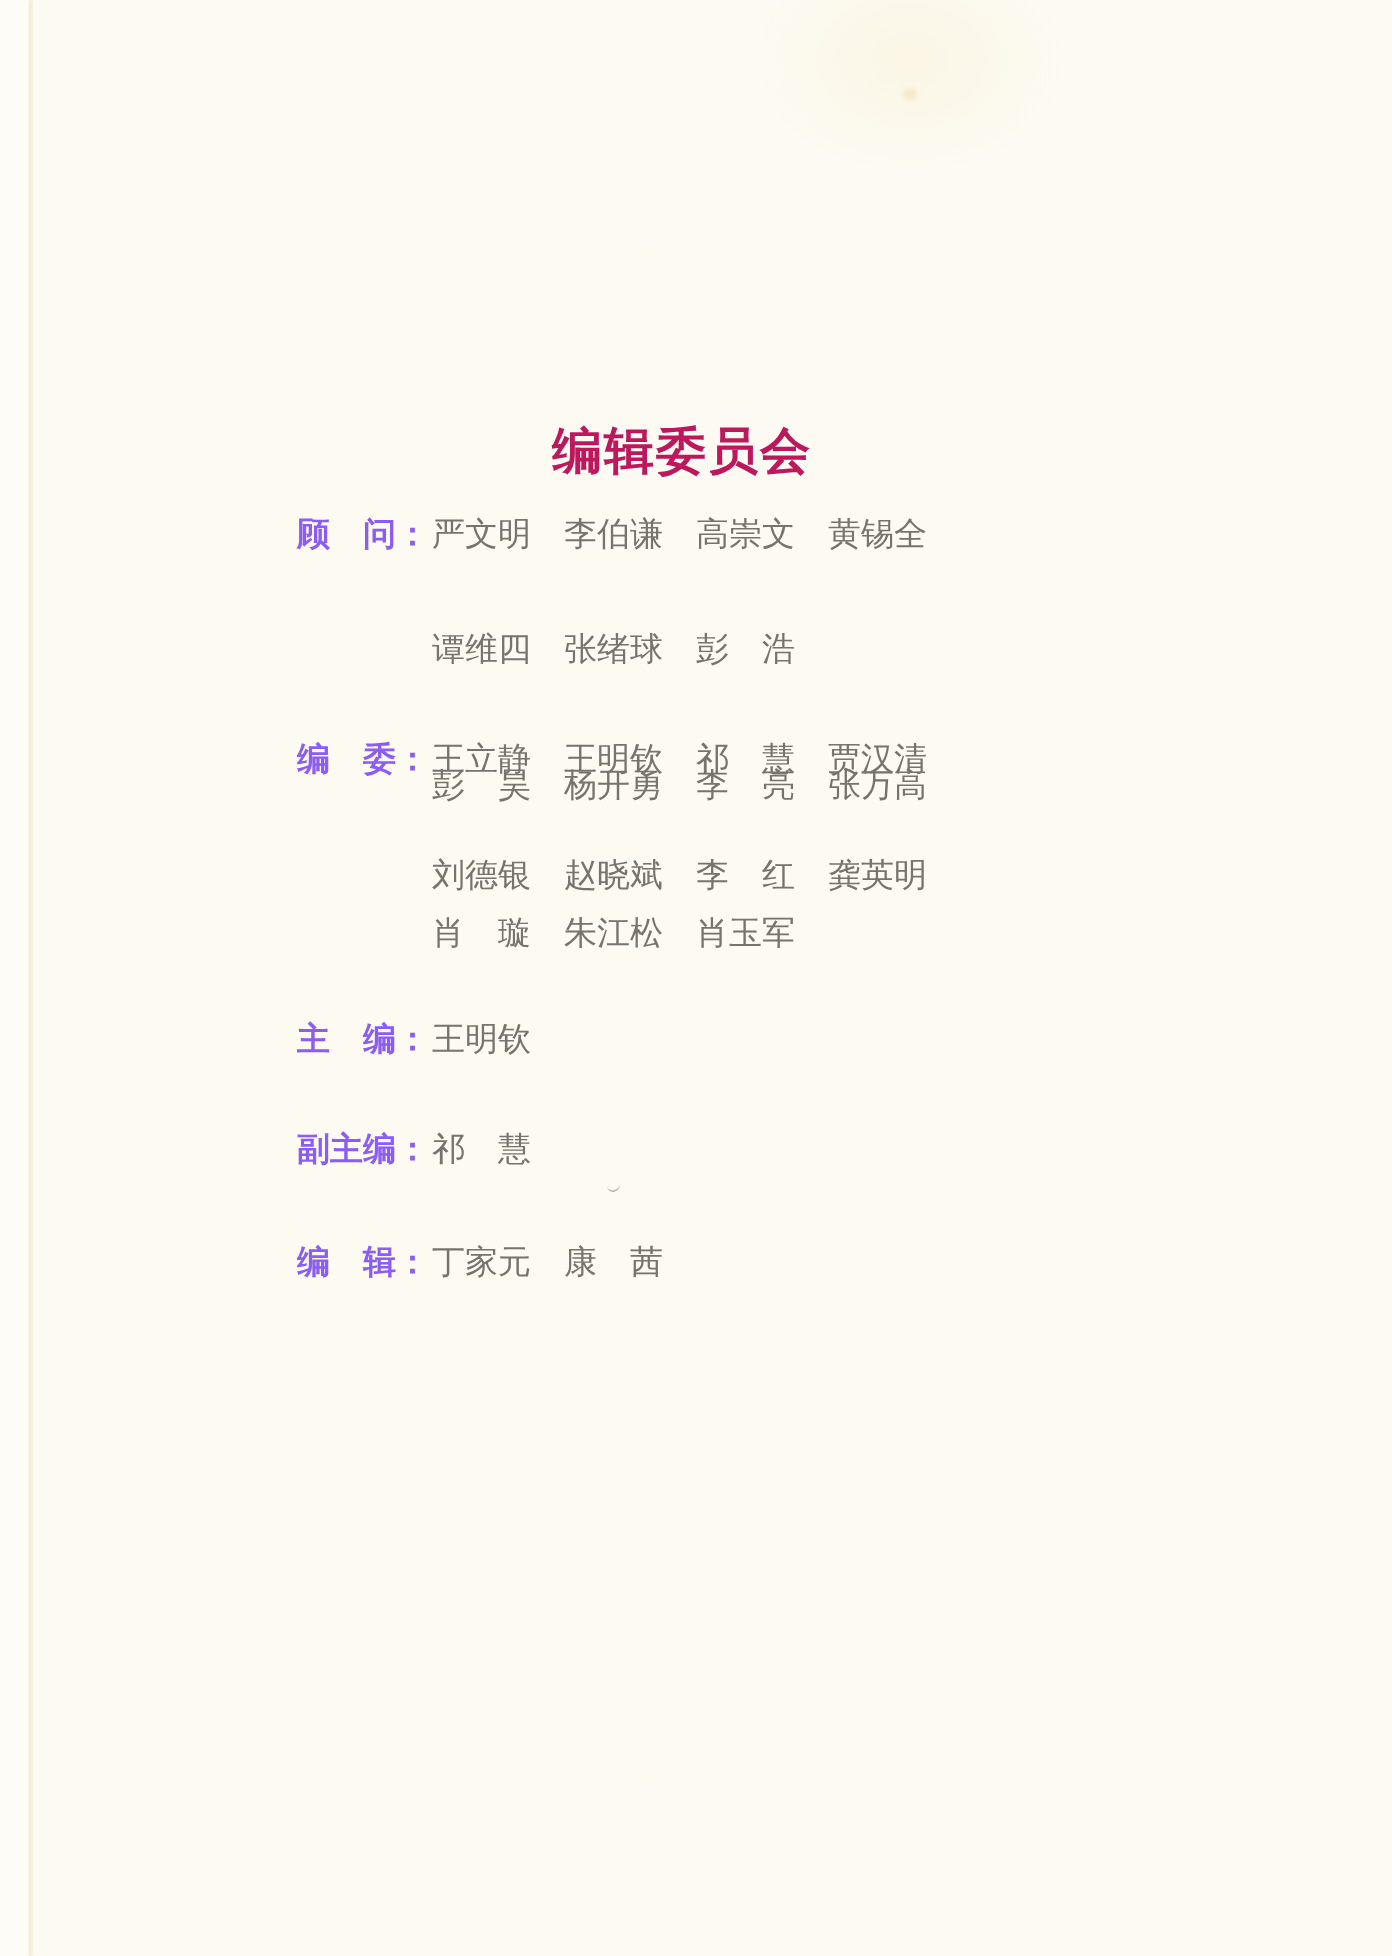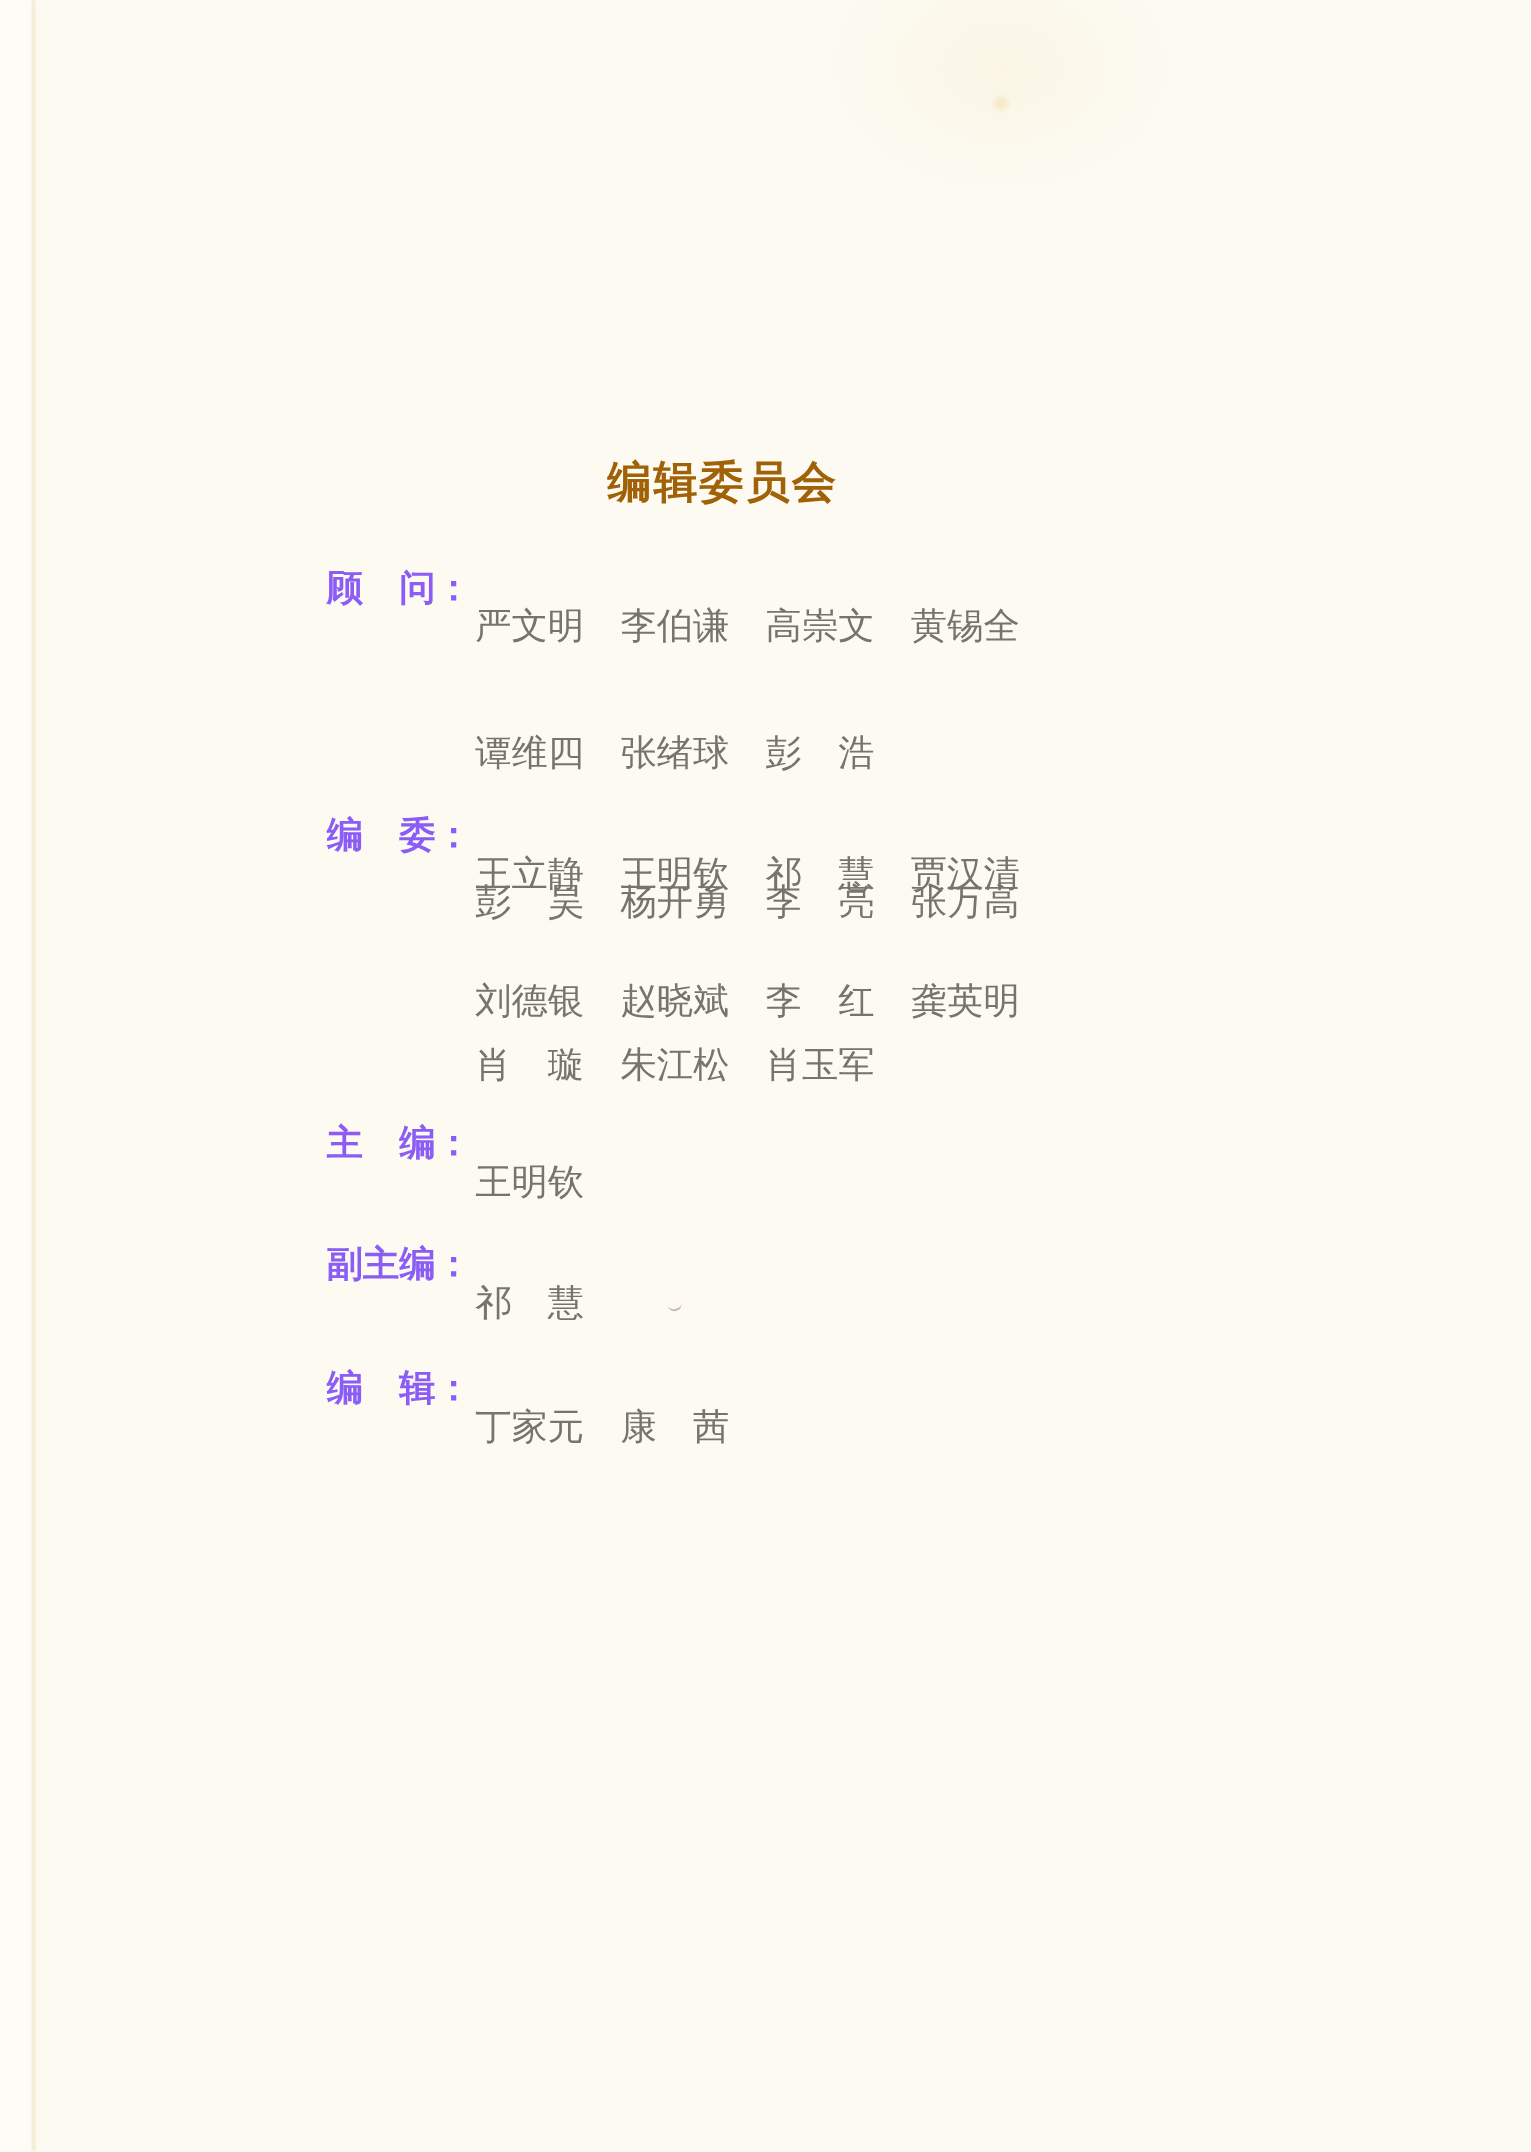--- a/index.html
+++ b/index.html
@@ -29,25 +29,25 @@
     bottom: 0;
     width: 3px;
     background: rgba(235, 219, 175, 0.55);
     filter: blur(1.2px);
   }
   .page-title {
     position: absolute;
     left: 552px;
     top: 392px;
     font-family: "Liberation Serif", serif;
-    font-size: 40px;
+    font-size: 50px;
     line-height: 1;
     font-weight: bold;
     letter-spacing: 2px;
-    color: #a16207;
+    color: #be185d;
     white-space: pre;
   }
   .row {
     position: absolute;
     left: 0;
     height: 40px;
     width: 100%;
   }
   .row-label {
     position: absolute;
@@ -62,21 +62,20 @@
   }
   .row-names {
     position: absolute;
     left: 432px;
     top: 0;
     font-family: "Liberation Serif", serif;
     font-size: 33px;
     line-height: 1.06;
     color: #76746c;
     white-space: pre;
-    margin-top: 36px;
   }
   
   .speck-squiggle {
     position: absolute;
     left: 607px;
     top: 1182px;
     width: 13px;
     height: 8px;
     border-bottom: 2px solid rgba(148, 132, 92, 0.55);
     border-radius: 0 0 9px 9px;

